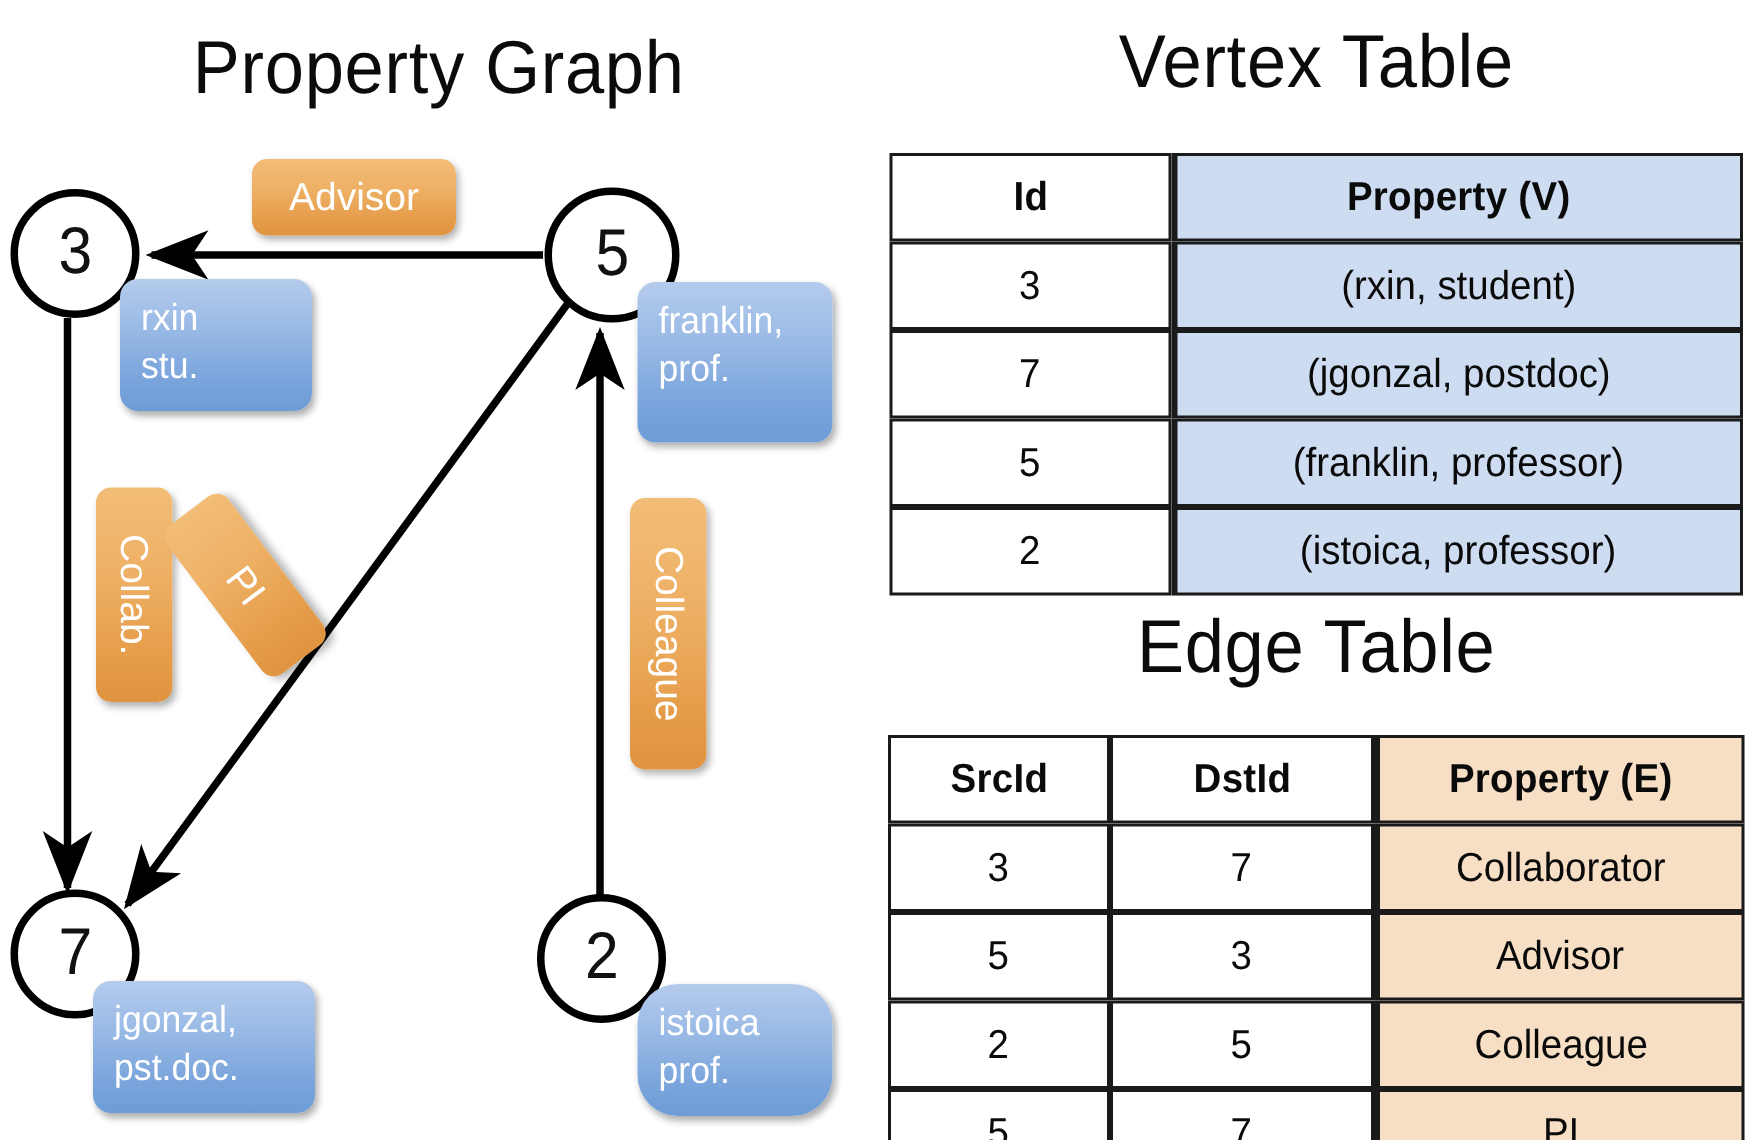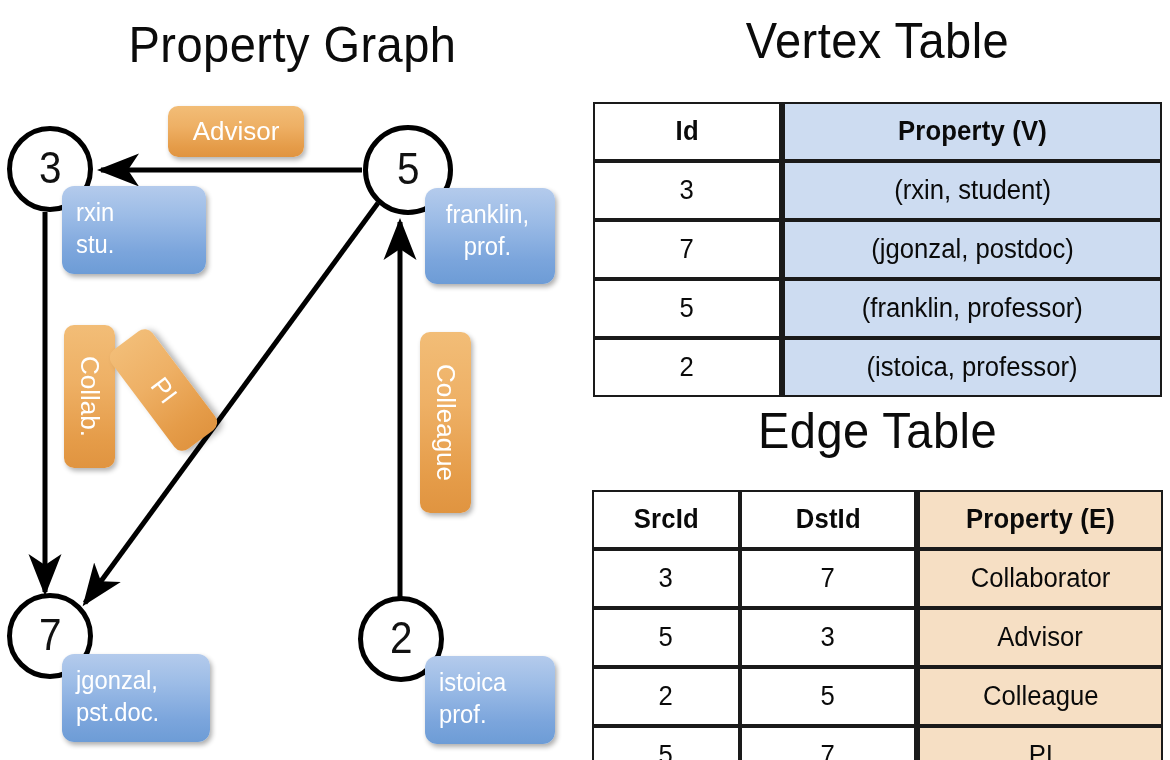--- a/index.html
+++ b/index.html
@@ -174,36 +174,36 @@
   </div>
 
   <div class="node-circle" style="left:7px; top:593px; width:86px; height:86px;">
     <span>7</span>
   </div>
 
   <div class="node-circle" style="left:358px; top:596px; width:86px; height:86px;">
     <span>2</span>
   </div>
 
-  <div class="vprop" style="left:62px; top:186px; width:144px; height:88px;">
+  <div class="vprop" style="left:80px; top:186px; width:128px; height:88px;">
     <span>rxin</span>
     <span>stu.</span>
   </div>
 
-  <div class="vprop" style="left:425px; top:188px; width:130px; height:96px;text-align:center;">
+  <div class="vprop" style="left:425px; top:188px; width:130px; height:107px;">
     <span>franklin,</span>
     <span>prof.</span>
   </div>
 
   <div class="vprop" style="left:62px; top:654px; width:148px; height:88px;">
     <span>jgonzal,</span>
     <span>pst.doc.</span>
   </div>
 
-  <div class="vprop" style="left:425px; top:656px; width:130px; height:88px;">
+  <div class="vprop" style="left:425px; top:656px; width:130px; height:88px;border-radius:27px;">
     <span>istoica</span>
     <span>prof.</span>
   </div>
 
   <div class="eprop" style="left:168px; top:106px; width:136px; height:51px;">
     <span>Advisor</span>
   </div>
 
   <div class="eprop vertical" style="left:64px; top:325px; width:51px; height:143px;">
     <span>Collab.</span>

